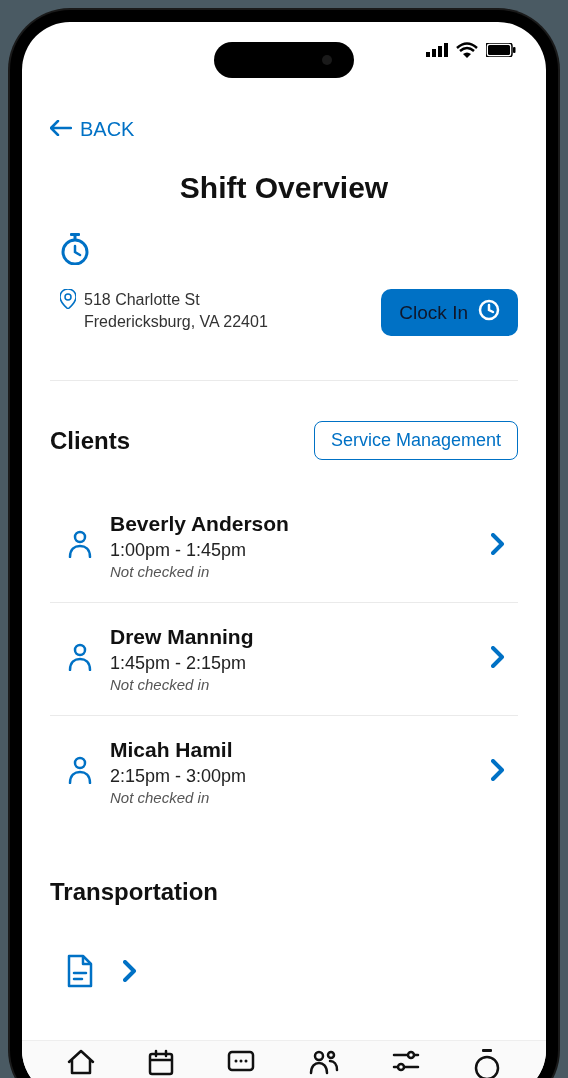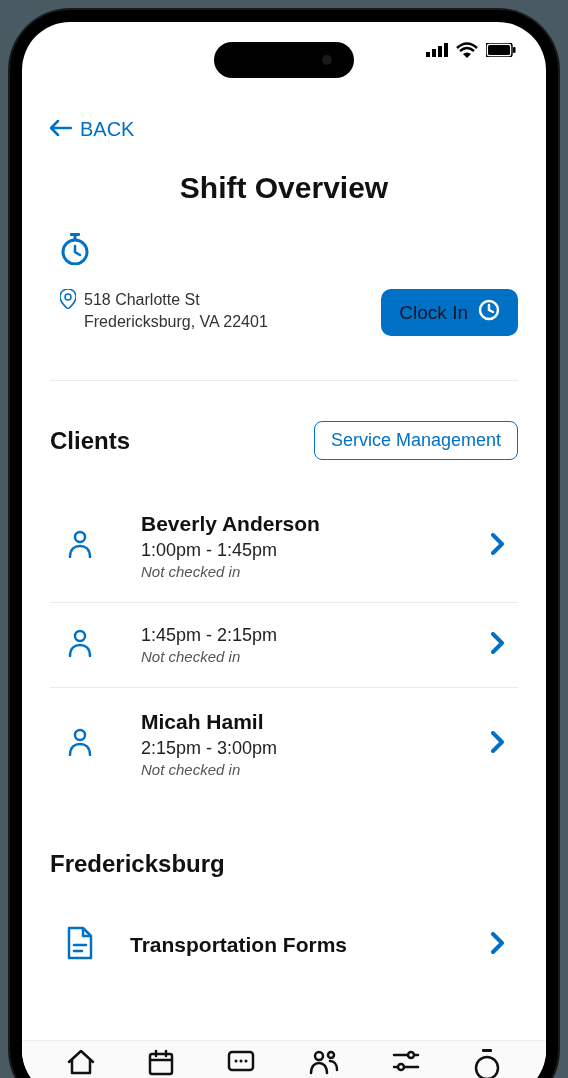--- a/index.html
+++ b/index.html
@@ -159,21 +159,20 @@
       cursor: pointer;
     }
     .client-row:last-of-type { border-bottom: none; }
     .client-icon-wrap {
       width: 60px;
       display: flex;
       justify-content: center;
     }
     .client-info {
       flex: 1;
-      margin-left: 31px;
     }
     .client-name {
       font-size: 21px;
       font-weight: 600;
       color: #111;
       margin-bottom: 4px;
     }
     .client-time {
       font-size: 18px;
       color: #222;
@@ -343,20 +342,21 @@
         <div class="client-row">
           <div class="client-icon-wrap">
             <span>
               <svg width="26" height="28" viewBox="0 0 26 28">
                   <circle cx="13" cy="7" r="5" fill="none" stroke="#0071c5" stroke-width="2.5"></circle>
                   <path d="M3 27 C3 19 8 16 13 16 S23 19 23 27" fill="none" stroke="#0071c5" stroke-width="2.5" stroke-linecap="round"></path>
                 </svg>
             </span>
           </div>
           <div class="client-info">
+            <div class="client-name">Drew Manning</div>
             <div class="client-time">1:45pm - 2:15pm</div>
             <div class="client-status">Not checked in</div>
           </div>
           <div class="chevron-wrap">
             <span>
               <svg width="14" height="22" viewBox="0 0 14 22">
                   <path d="M2 2 L11 11 L2 20" stroke="#0071c5" stroke-width="4" fill="none" stroke-linecap="round" stroke-linejoin="round"></path>
                 </svg>
             </span>
           </div>
@@ -379,34 +379,33 @@
           <div class="chevron-wrap">
             <span>
               <svg width="14" height="22" viewBox="0 0 14 22">
                   <path d="M2 2 L11 11 L2 20" stroke="#0071c5" stroke-width="4" fill="none" stroke-linecap="round" stroke-linejoin="round"></path>
                 </svg>
             </span>
           </div>
         </div>
       </div>
 
-      <h2 class="transport-title">Fredericksburg</h2>
+      <h2 class="transport-title">Transportation</h2>
 
       <div class="transport-row">
         <div class="client-icon-wrap">
           <span>
             <svg width="28" height="34" viewBox="0 0 28 34">
                 <path d="M3 2 L17 2 L25 10 L25 32 L3 32 Z" fill="none" stroke="#0071c5" stroke-width="2.5" stroke-linejoin="round"></path>
                 <path d="M17 2 L17 10 L25 10" fill="none" stroke="#0071c5" stroke-width="2.5" stroke-linejoin="round"></path>
                 <line x1="8" y1="19" x2="20" y2="19" stroke="#0071c5" stroke-width="2.5" stroke-linecap="round"></line>
                 <line x1="8" y1="25" x2="16" y2="25" stroke="#0071c5" stroke-width="2.5" stroke-linecap="round"></line>
               </svg>
           </span>
         </div>
-        <div class="transport-label">Transportation Forms</div>
         <div class="chevron-wrap">
           <span>
             <svg width="14" height="22" viewBox="0 0 14 22">
                 <path d="M2 2 L11 11 L2 20" stroke="#0071c5" stroke-width="4" fill="none" stroke-linecap="round" stroke-linejoin="round"></path>
               </svg>
           </span>
         </div>
       </div>
 
     </div>

